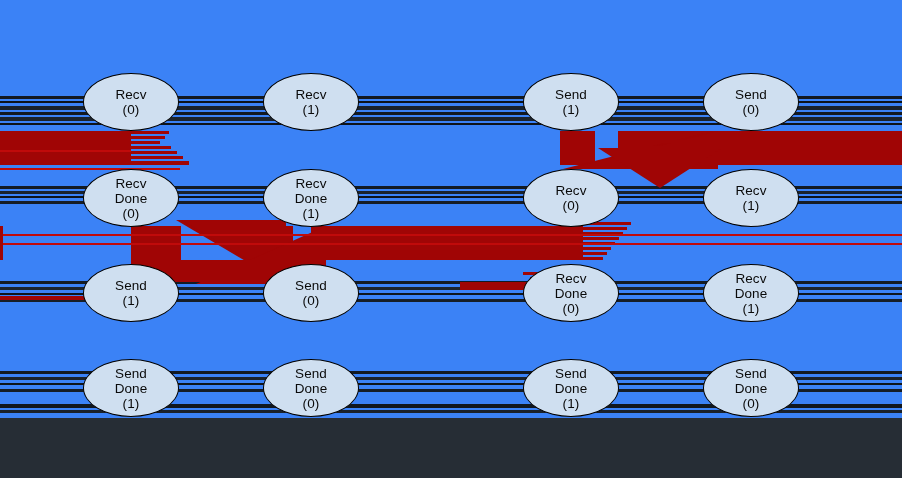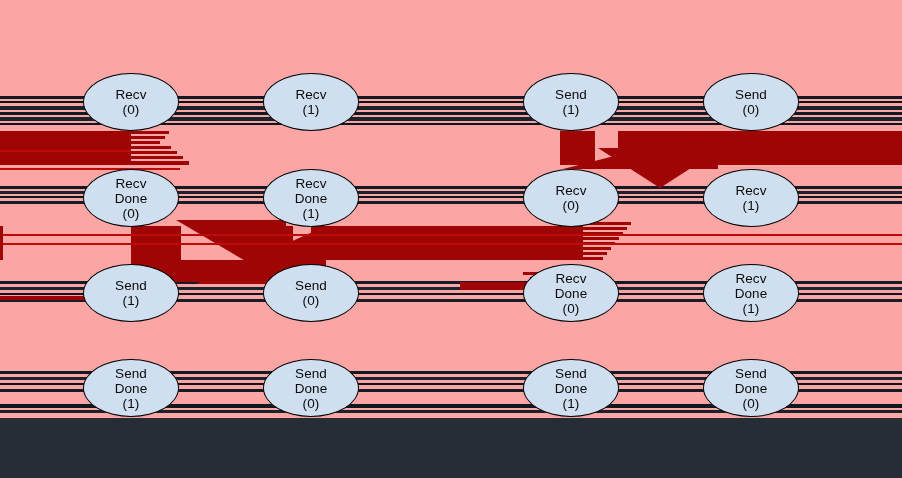--- a/index.html
+++ b/index.html
@@ -1,19 +1,19 @@
 <!DOCTYPE html>
 <html><head>
 <meta charset="utf-8">
 <style>
   html,body{margin:0;padding:0;background:#000;}
   body{width:902px;height:478px;overflow:hidden;
        font-family:"Liberation Sans","DejaVu Sans",sans-serif;}
 
-  #stage{position:relative;width:902px;height:478px;background:#fca5a5;overflow:hidden;}
+  #stage{position:relative;width:902px;height:478px;background:#3b82f6;overflow:hidden;}
 
   
   .streak{position:absolute;left:0;width:902px;pointer-events:none;}
 
   
   .redband{position:absolute;background:#a00505;}
   .redline{position:absolute;background:#c00a0a;height:2px;}
   .redtri{position:absolute;width:0;height:0;}
 
   

